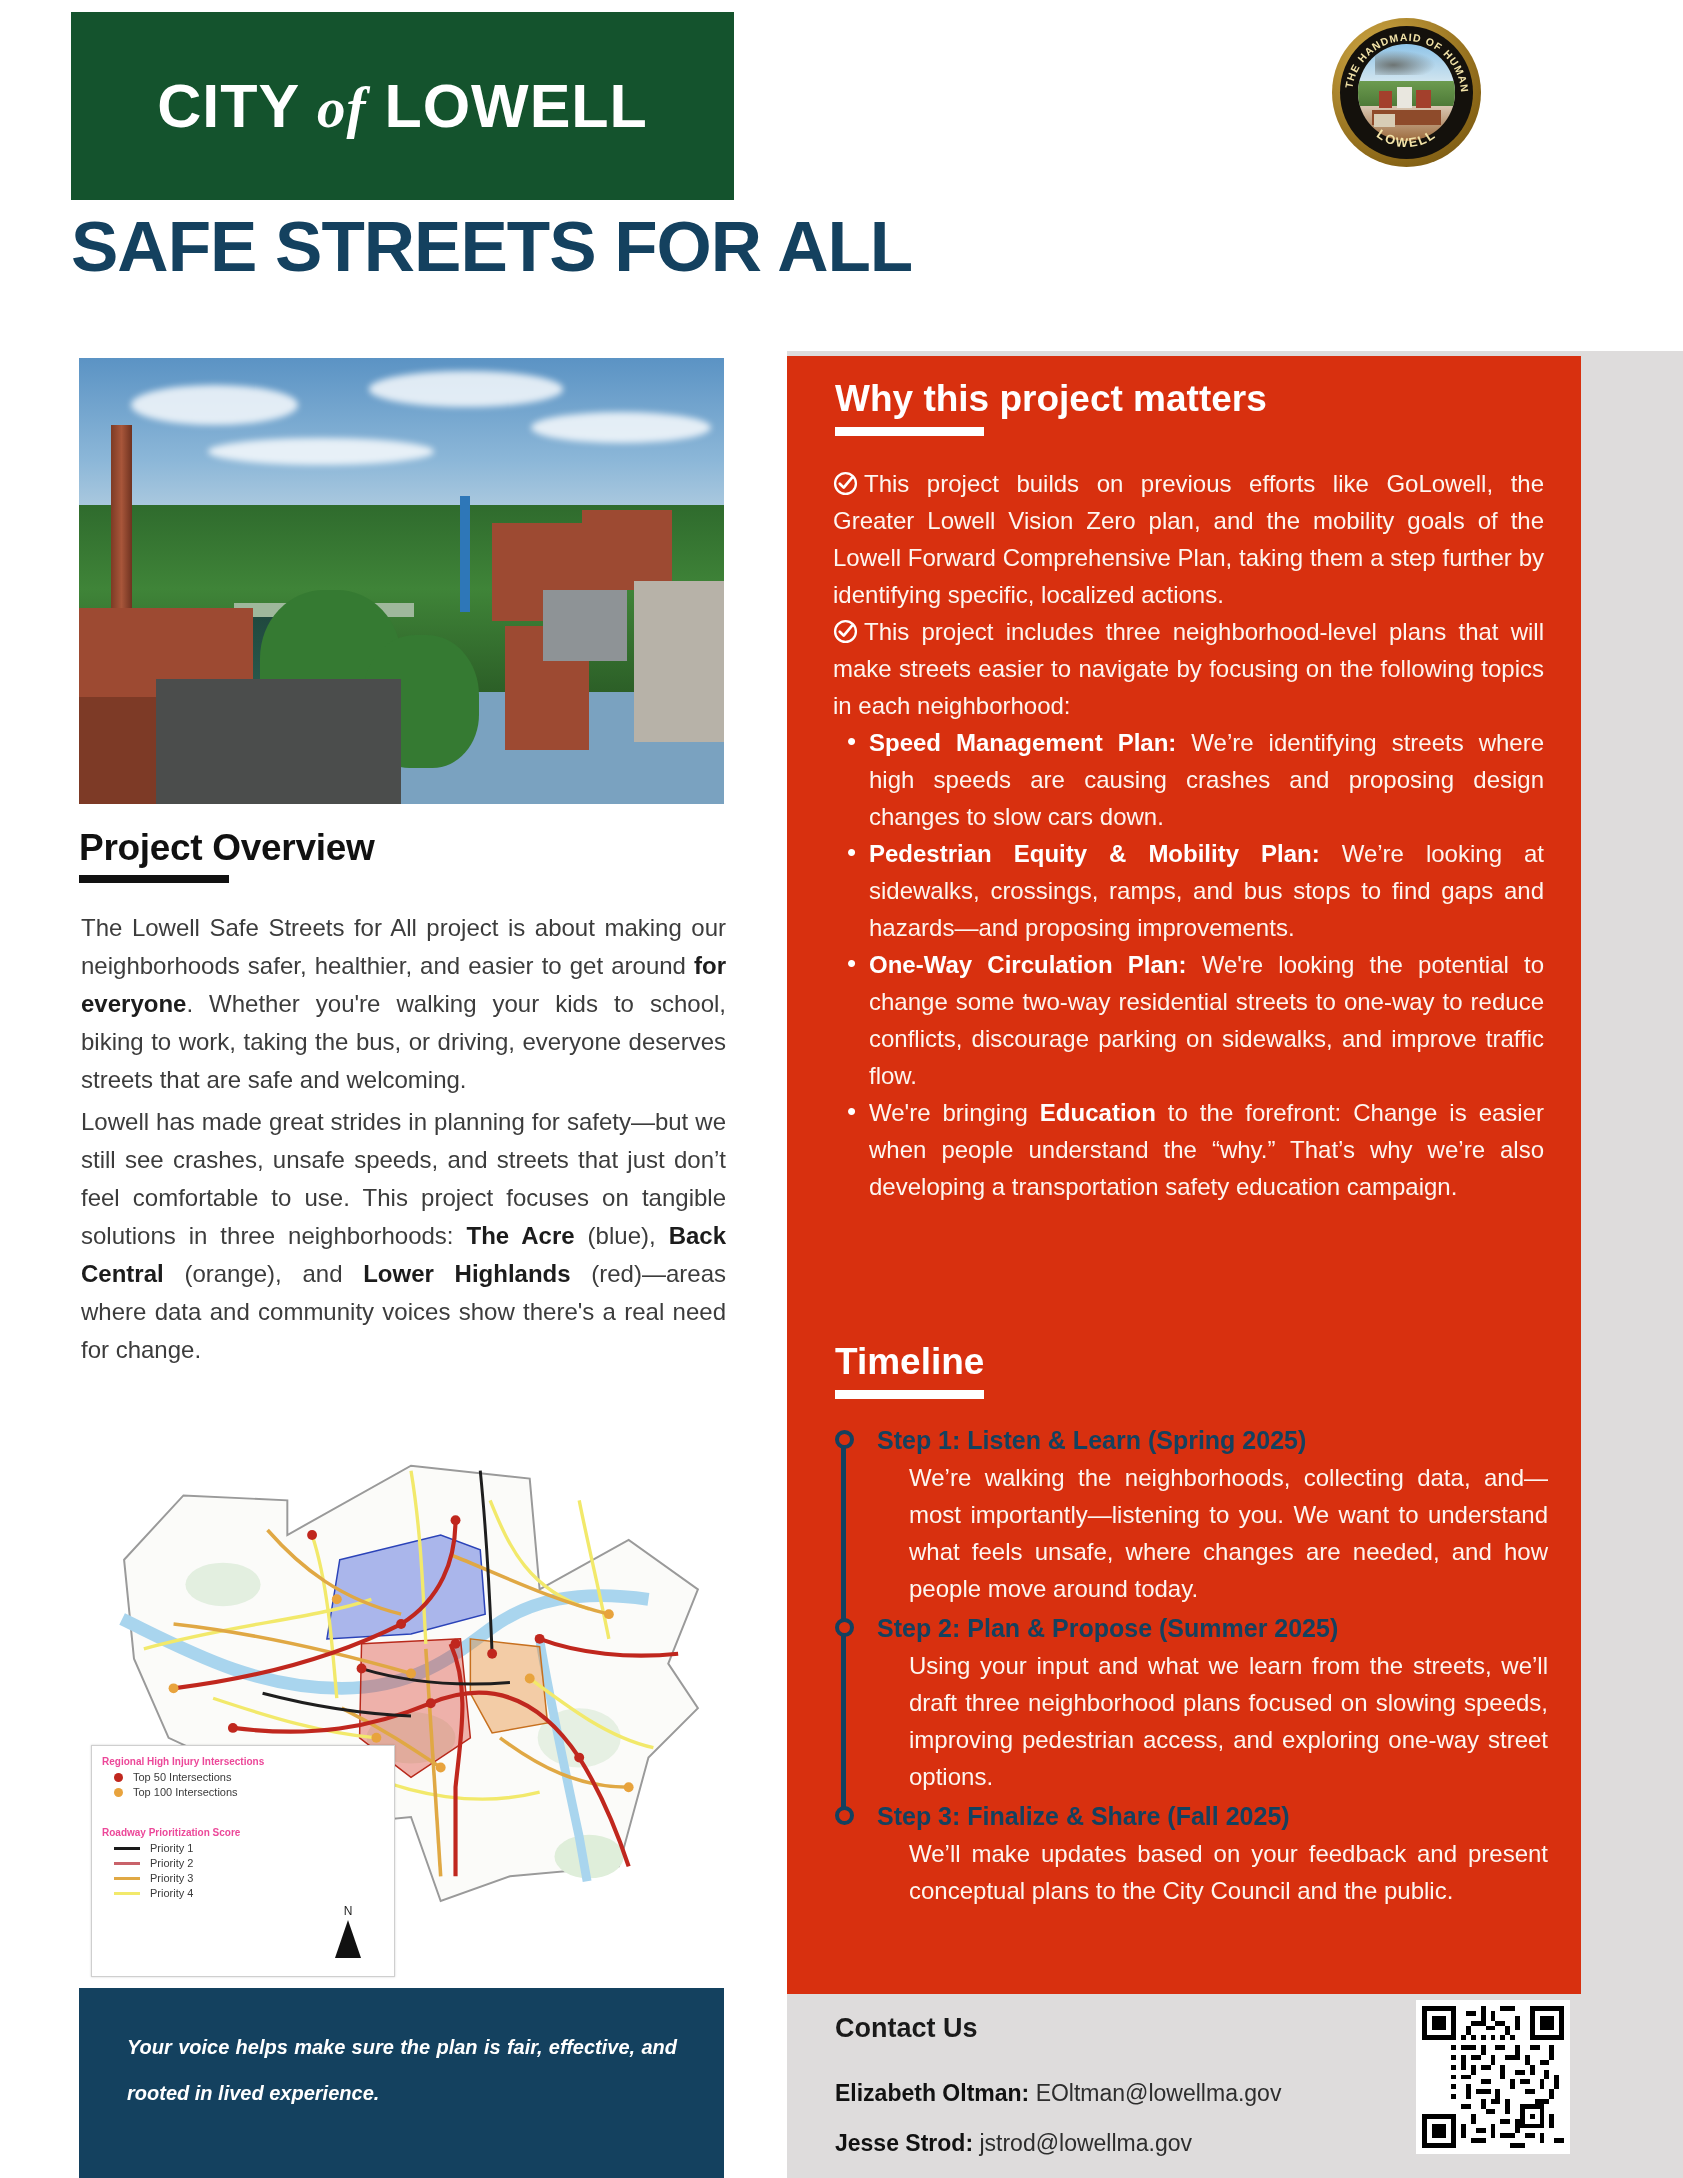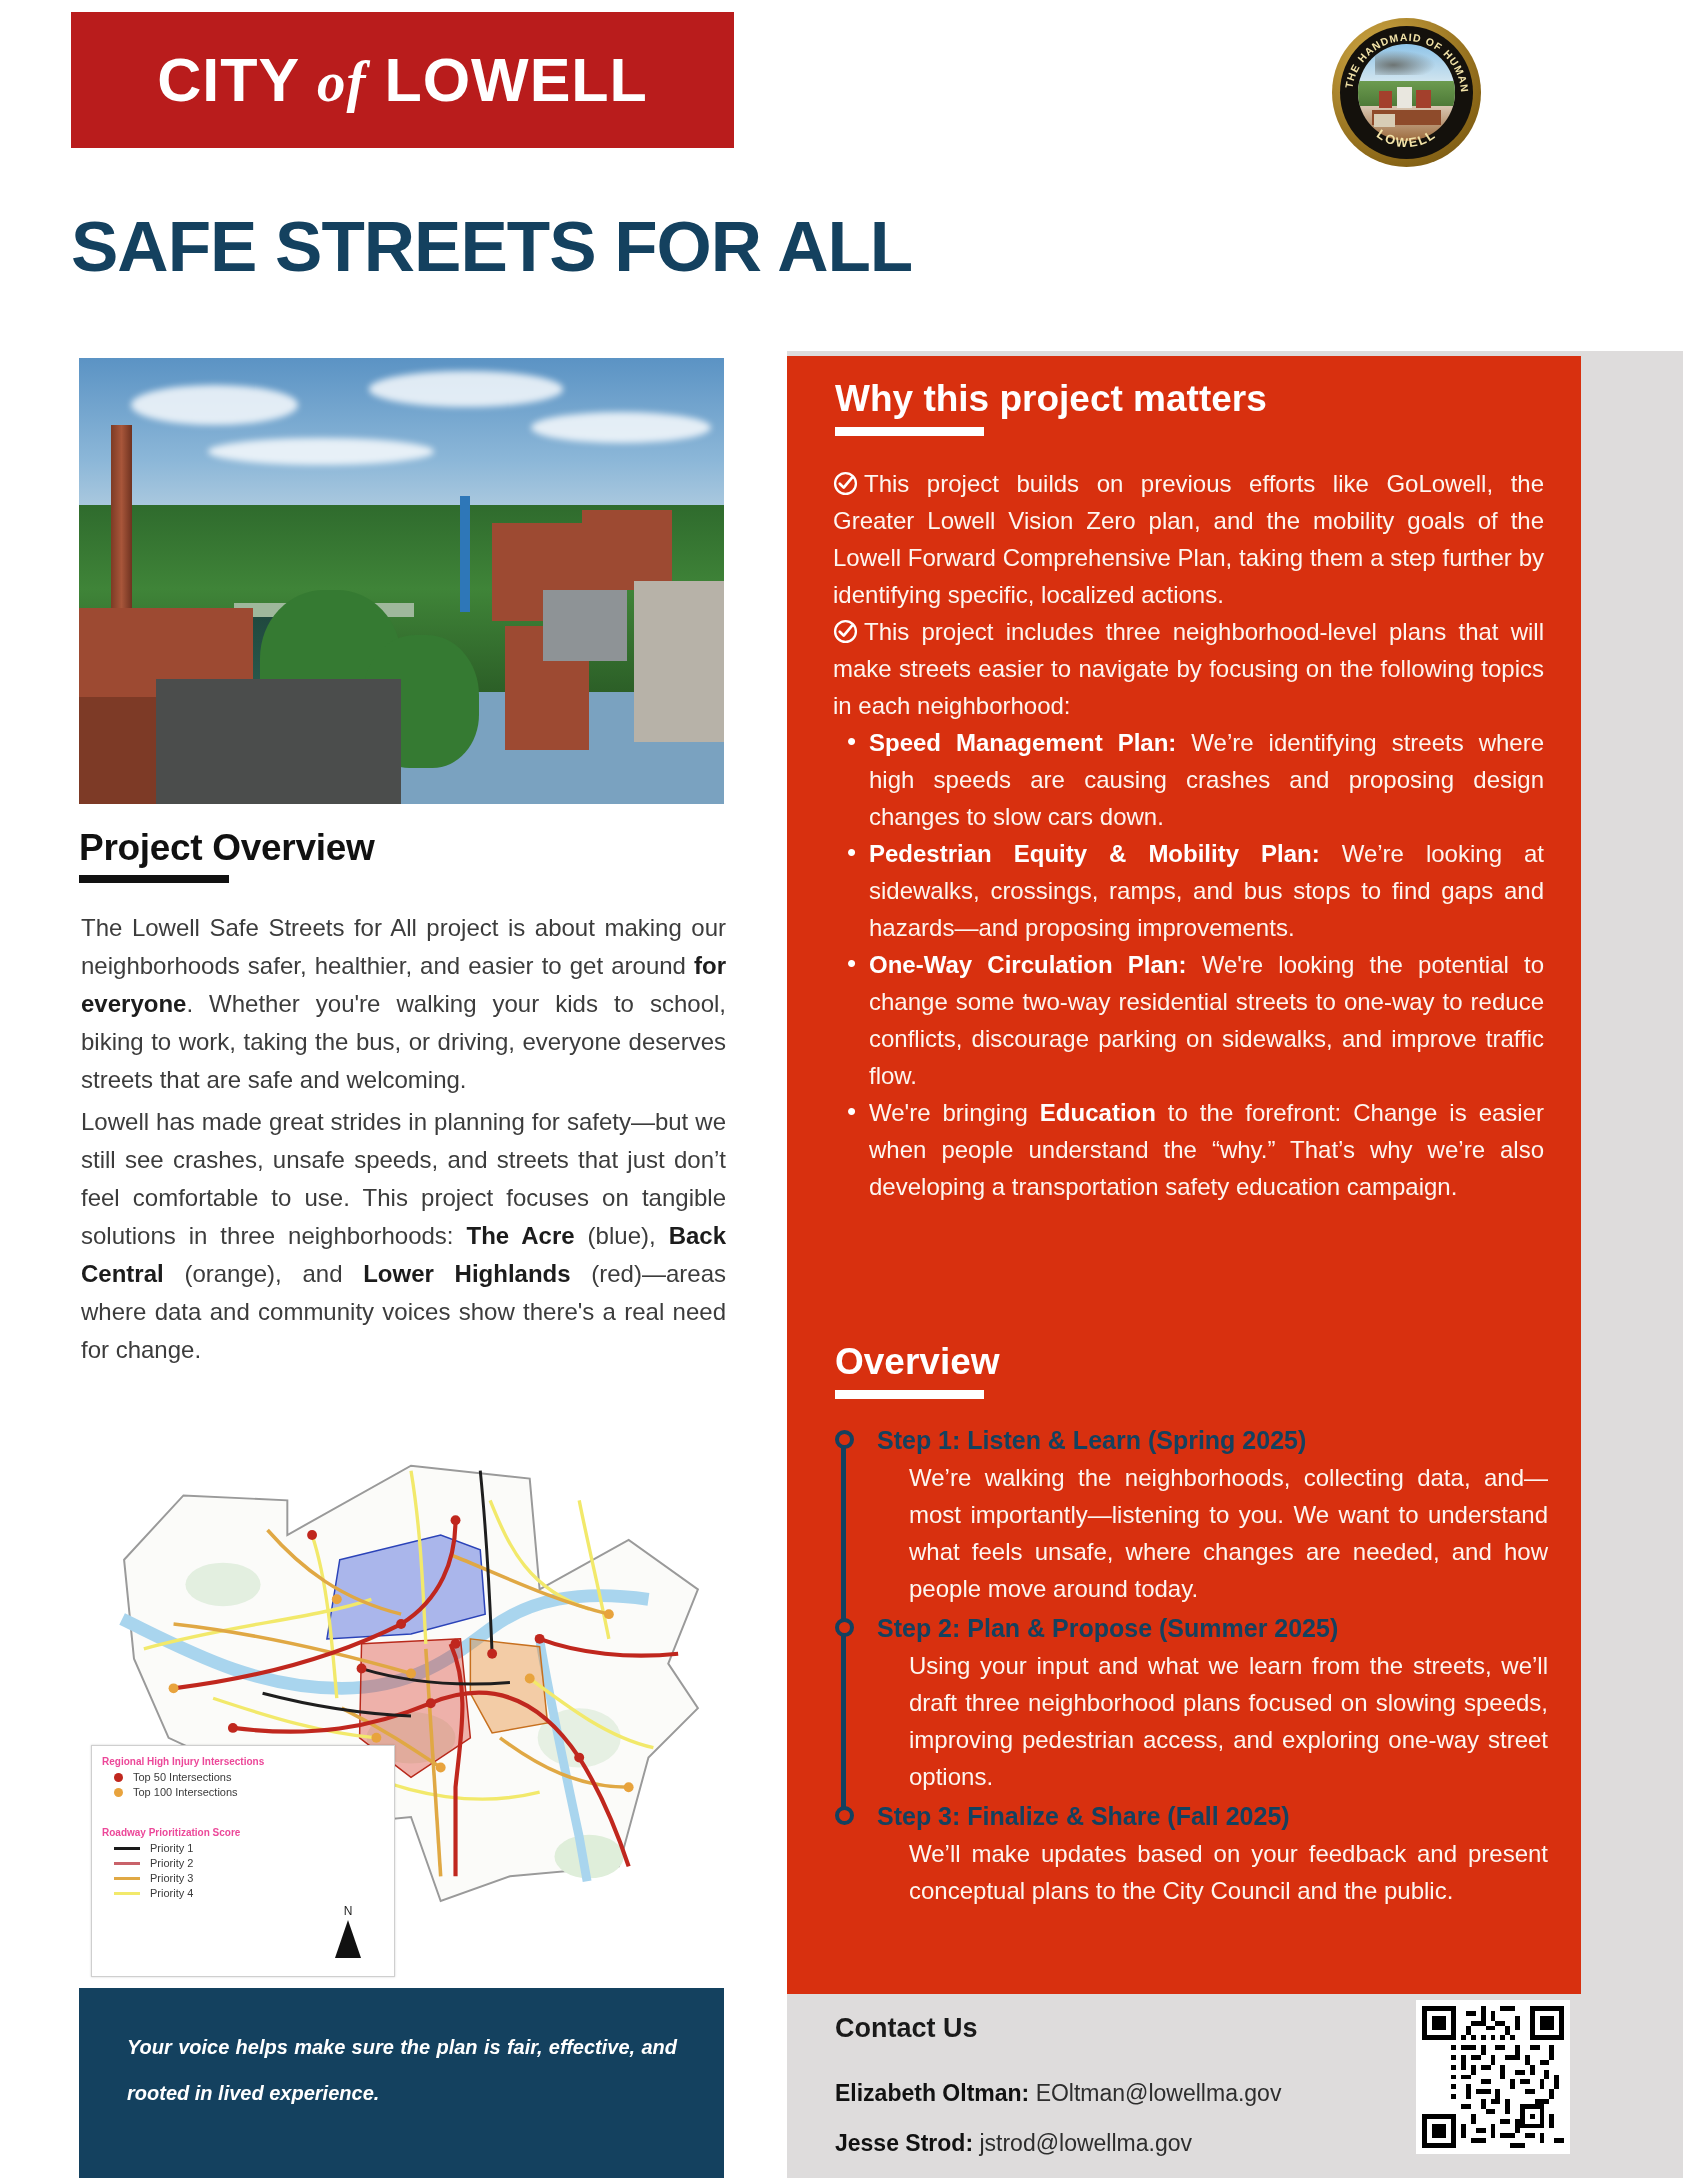--- a/index.html
+++ b/index.html
@@ -15,22 +15,22 @@
   .page{position:absolute;inset:0;}
 
   
   .grey-band{
     position:absolute;left:787px;top:351px;width:896px;height:1827px;
     background:#dedcdc;
   }
 
   
   .logo-box{
-    position:absolute;left:71px;top:12px;width:663px;height:136px;
-    background:#b91c1c;
+    position:absolute;left:71px;top:12px;width:663px;height:188px;
+    background:#14532d;
     display:flex;align-items:center;justify-content:center;
   }
   .logo-text{
     color:#ffffff;font-size:61px;font-weight:bold;letter-spacing:1px;
     white-space:nowrap;
   }
   .logo-text .of{font-style:italic;font-weight:bold;font-family:"Liberation Serif",serif;font-size:57px;}
 
   .seal{
     position:absolute;left:1332px;top:18px;width:149px;height:149px;
@@ -423,21 +423,21 @@
       </p>
       <ul class="bullets">
         <li><b>Speed Management Plan:</b><span> We’re identifying streets where high speeds are causing crashes and proposing design changes to slow cars down.</span></li>
         <li><b>Pedestrian Equity &amp; Mobility Plan:</b><span> We’re looking at sidewalks, crossings, ramps, and bus stops to find gaps and hazards—and proposing improvements.</span></li>
         <li><b>One-Way Circulation Plan:</b><span> We're looking the potential to change some two-way residential streets to one-way to reduce conflicts, discourage parking on sidewalks, and improve traffic flow.</span></li>
         <li><span>We're bringing </span><b>Education</b><span> to the forefront: Change is easier when people understand the “why.” That’s why we’re also developing a transportation safety education campaign.</span></li>
       </ul>
     </div>
 
     <div class="red-h2 timeline-head">
-      <div>Overview</div>
+      <div>Timeline</div>
       <div class="ul"></div>
     </div>
 
     <div class="tl">
       <div class="tl-line"></div>
 
       <div class="tl-item">
         <div class="tl-node"></div>
         <div class="tl-title">Step 1:  Listen &amp; Learn (Spring 2025)</div>
         <div class="tl-body">We’re walking the neighborhoods, collecting data, and—most importantly—listening to you. We want to understand what feels unsafe, where changes are needed, and how people move around today.</div>

